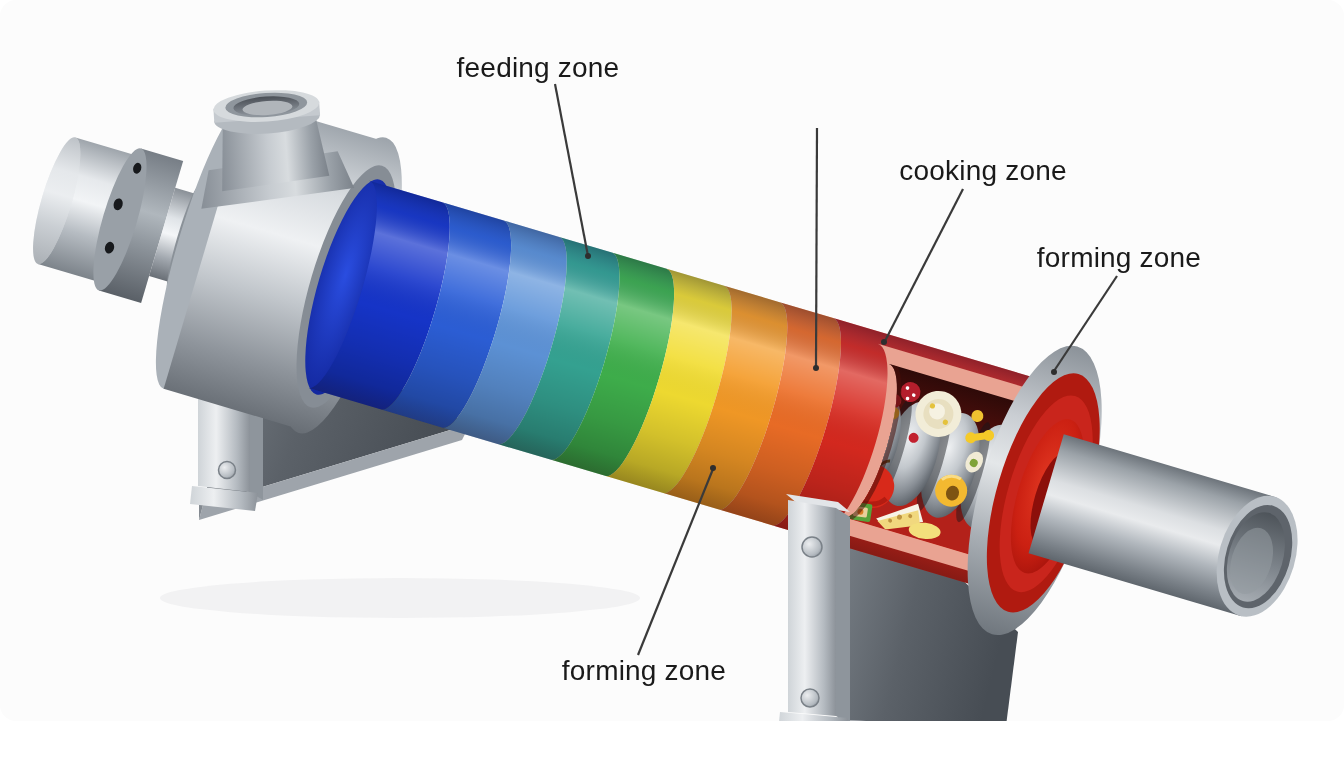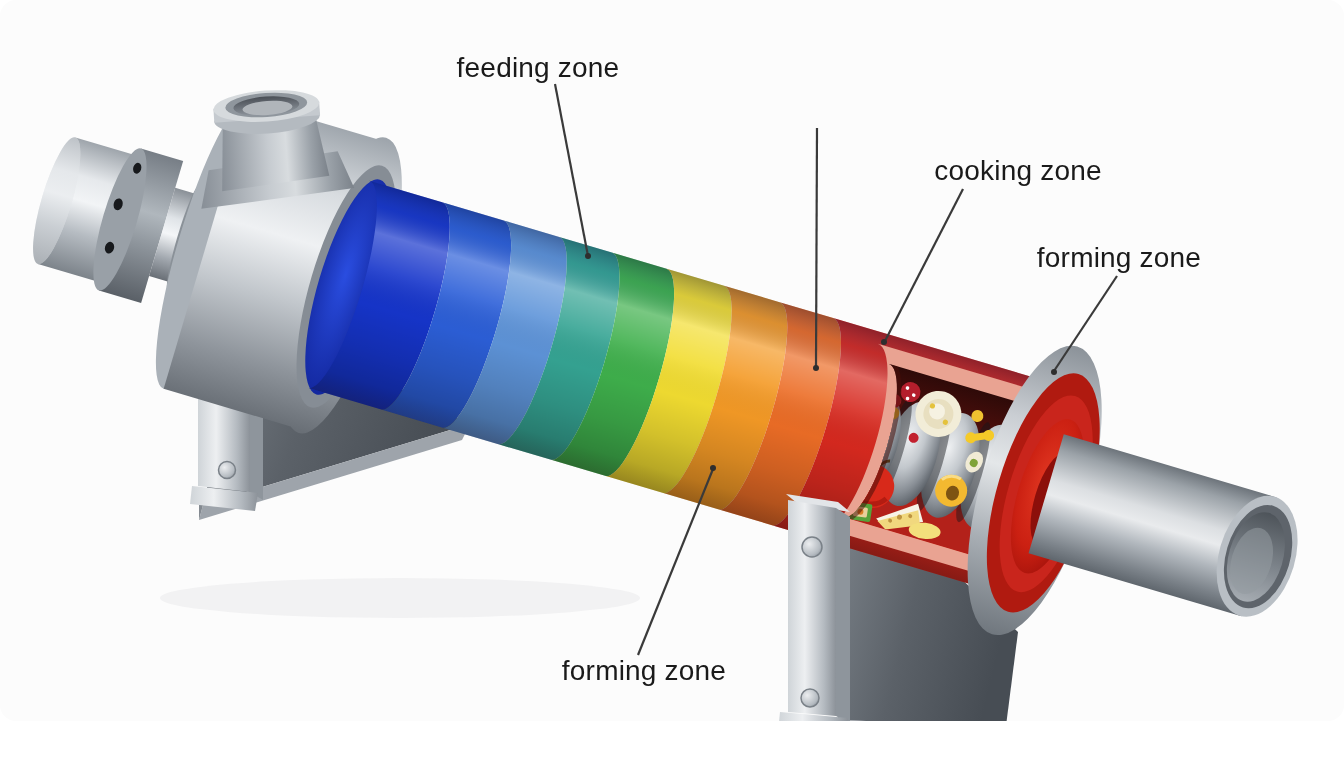--- a/index.html
+++ b/index.html
@@ -337,16 +337,16 @@
   <g fill="#2e2e2e">
     <circle cx="588" cy="256" r="3"></circle>
     <circle cx="816" cy="368" r="3"></circle>
     <circle cx="884" cy="342" r="3"></circle>
     <circle cx="1054" cy="372" r="3"></circle>
     <circle cx="713" cy="468" r="3"></circle>
   </g>
 </svg>
 
 <div class="label" style="left:538px; top:68px;">feeding zone</div>
-<div class="label" style="left:1018px; top:171px;">cooking zone</div>
+<div class="label" style="left:983px; top:171px;">cooking zone</div>
 <div class="label" style="left:1119px;top:258px;">forming zone</div>
 <div class="label" style="left:644px; top:671px;">forming zone</div>
 </div>
 
 </body></html>

